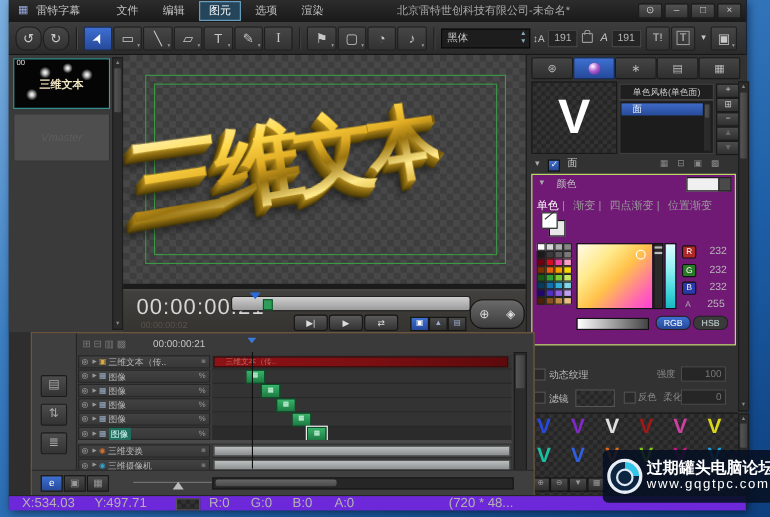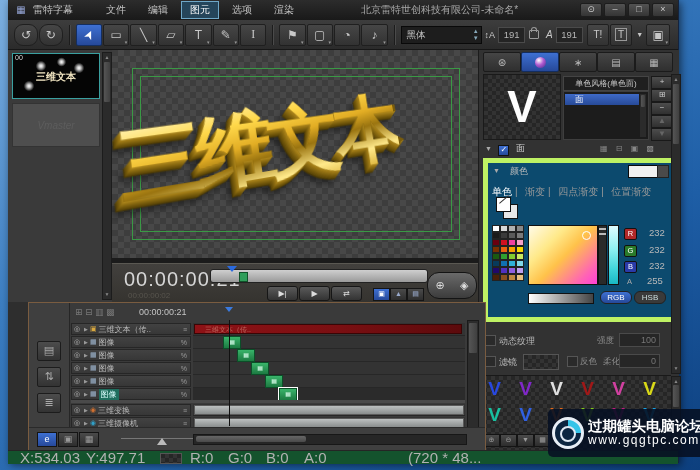--- a/index.html
+++ b/index.html
@@ -102,21 +102,21 @@
   .listbox{left:84px;top:41px;width:84px;height:47px;background:#1c1c1c;border:1px solid #3e3e3e}
   .listrow{position:absolute;left:1px;top:2px;right:8px;height:11px;background:linear-gradient(#3e6ac8,#274a98);
      color:#fff;font-size:8.5px;line-height:11px;padding-left:10px}
   .colbtn{position:absolute;left:172px;width:20px;height:11px;background:linear-gradient(#4c4c4c,#303030);
      border:1px solid #191919;color:#ccc;font-size:8px;text-align:center;line-height:10px}
   .objrow{left:0;top:92px;width:192px;height:14px;color:#ccc;font-size:9px}
   .chk{display:inline-block;width:9px;height:9px;border:1px solid #111;vertical-align:-1px;text-align:center;
      line-height:8px;font-size:8px}
   .chk.on{background:linear-gradient(#3e70d2,#26499a);color:#fff}
   .chk.off{background:#2a2a2a;border-color:#555}
-  .colorbox{left:4px;top:108px;width:184px;height:154px;background:#0c4a6e;border:5px solid #bef264}
+  .colorbox{left:4px;top:108px;width:184px;height:154px;background:#701a75;border:1px solid #bef264}
   .ctab{font-size:10px;color:#999;margin-right:3px}
   .ctab.on{color:#fff}
   .pal{display:inline-block;width:8px;height:7px;border:1px solid #222;vertical-align:top;box-sizing:border-box}
   .gradsq{position:absolute;left:40px;top:62px;width:68px;height:58px;border:1px solid #111;
      background:linear-gradient(135deg,#fffbe8 0%,#ffe98a 30%,#ffc24a 52%,#ff64b4 84%,#ff3fd8 100%)}
   .gradsq .mark{position:absolute;right:6px;top:5px;width:7px;height:7px;border:1px solid #fff;border-radius:50%}
   .hue{position:absolute;left:120px;top:62px;width:9px;height:58px;border:1px solid #111;
      background:linear-gradient(#dffcff,#8ef0f2 40%,#3fd4da 75%,#19b8c4)}
   .sldbar{position:absolute;left:110px;top:62px;width:7px;height:58px;border:1px solid #111;background:#2a2a2a}
   .sldbar i{position:absolute;left:0;width:7px;height:2px;background:#bbb}
@@ -166,22 +166,22 @@
   .gclip.sel{outline:1px solid #fff}
   .graybar{position:absolute;left:1px;top:1px;width:268px;height:8px;
      background:linear-gradient(#bcc0c0,#898d8d);border:1px solid #5a5a5a}
   .tl-vscroll{position:absolute;left:438px;top:17px;width:10px;height:106px;background:#2c2c2c;border:1px solid #1a1a1a}
   .tl-bottom{position:absolute;left:0;top:124px;width:456px;height:22px;background:#3f3f3f;border-top:1px solid #2a2a2a}
   .zline{position:absolute;left:92px;top:10px;width:78px;height:1px;background:#777}
   .zthumb{position:absolute;left:128px;top:5px;width:0;height:0;border:5px solid transparent;border-bottom:7px solid #bbb}
   .hscroll{position:absolute;left:164px;top:6px;width:272px;height:9px;background:#262626;border:1px solid #171717}
   .hthumb{position:absolute;left:2px;top:1px;width:110px;height:6px;background:linear-gradient(#666,#4a4a4a);border-radius:2px}
   
-  .statusbar{left:0;top:450px;width:670px;height:13px;background:#14532d;border-top:1px solid #252525;
-     color:#b2b2b2;font-size:15px;line-height:13px}
+  .statusbar{left:0;top:450px;width:670px;height:13px;background:#6d28d9;border-top:1px solid #252525;
+     color:#b2b2b2;font-size:12px;line-height:13px}
   .statusbar span{position:absolute;top:0}
   
   .wmark{left:548px;top:409px;width:152px;height:48px;background:rgba(7,17,36,.9);border-radius:5px 0 0 5px;
      display:flex;align-items:center;z-index:50}
   .wlogo{width:32px;height:32px;border-radius:50%;margin-left:4px;border:3px solid #e8eef6;box-sizing:border-box;
      background:conic-gradient(#35c4e8 0 90deg,#0c2540 90deg 360deg);flex:none}
   .wlogo i{display:block;width:12px;height:12px;border-radius:50%;background:#0c2540;border:2px solid #dfe8f2;margin:6px auto}
   .wtext{margin-left:4px;color:#fff;line-height:1.15}
   .wl1{font-size:14.5px;font-weight:bold;white-space:nowrap}
   .wl2{font-size:12px;letter-spacing:1.5px;white-space:nowrap}

